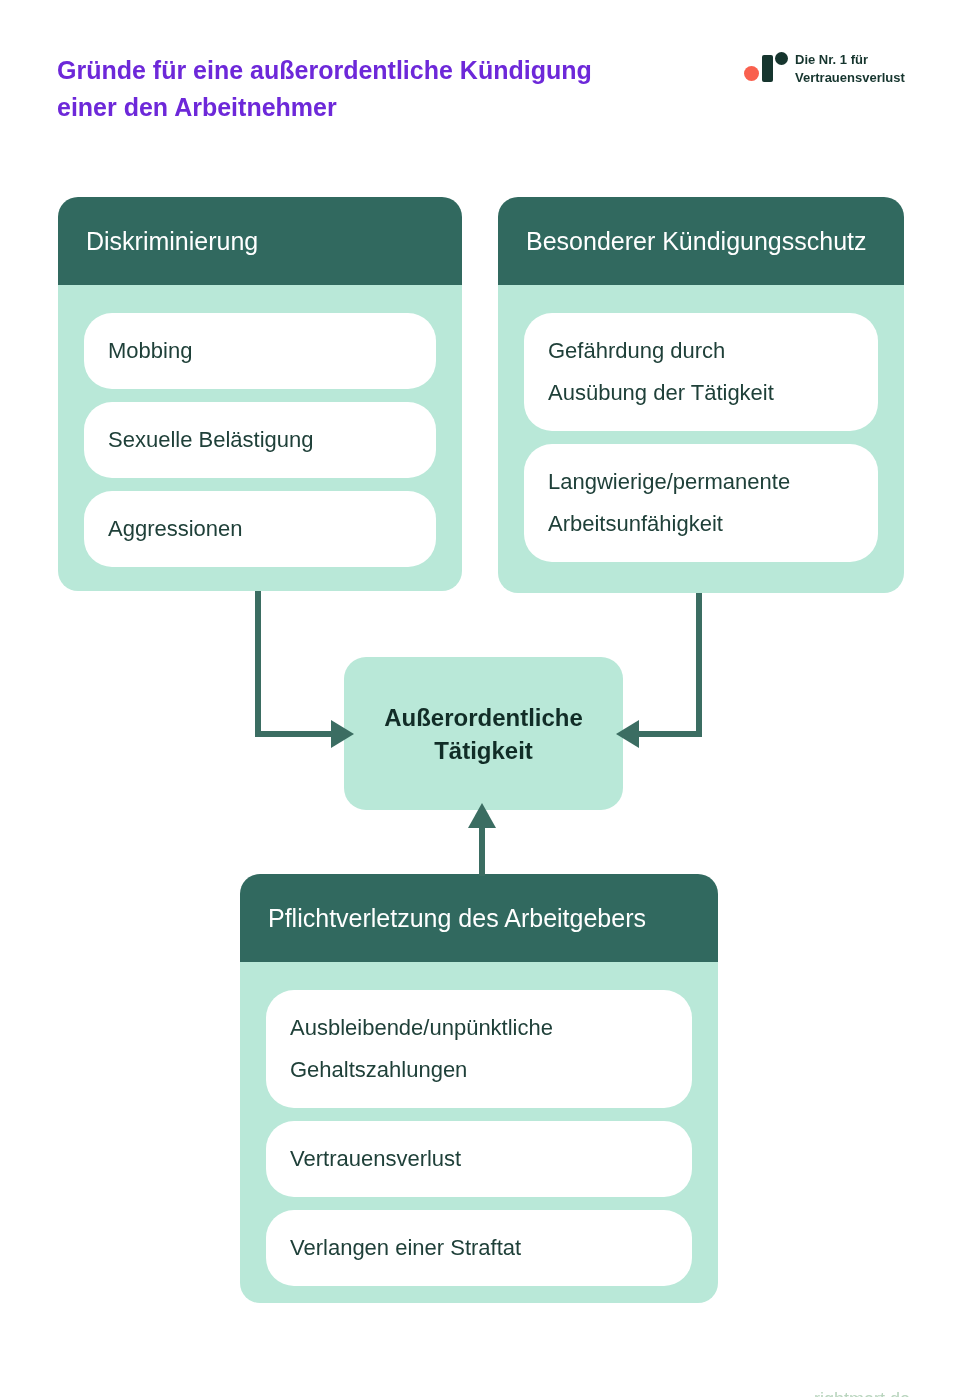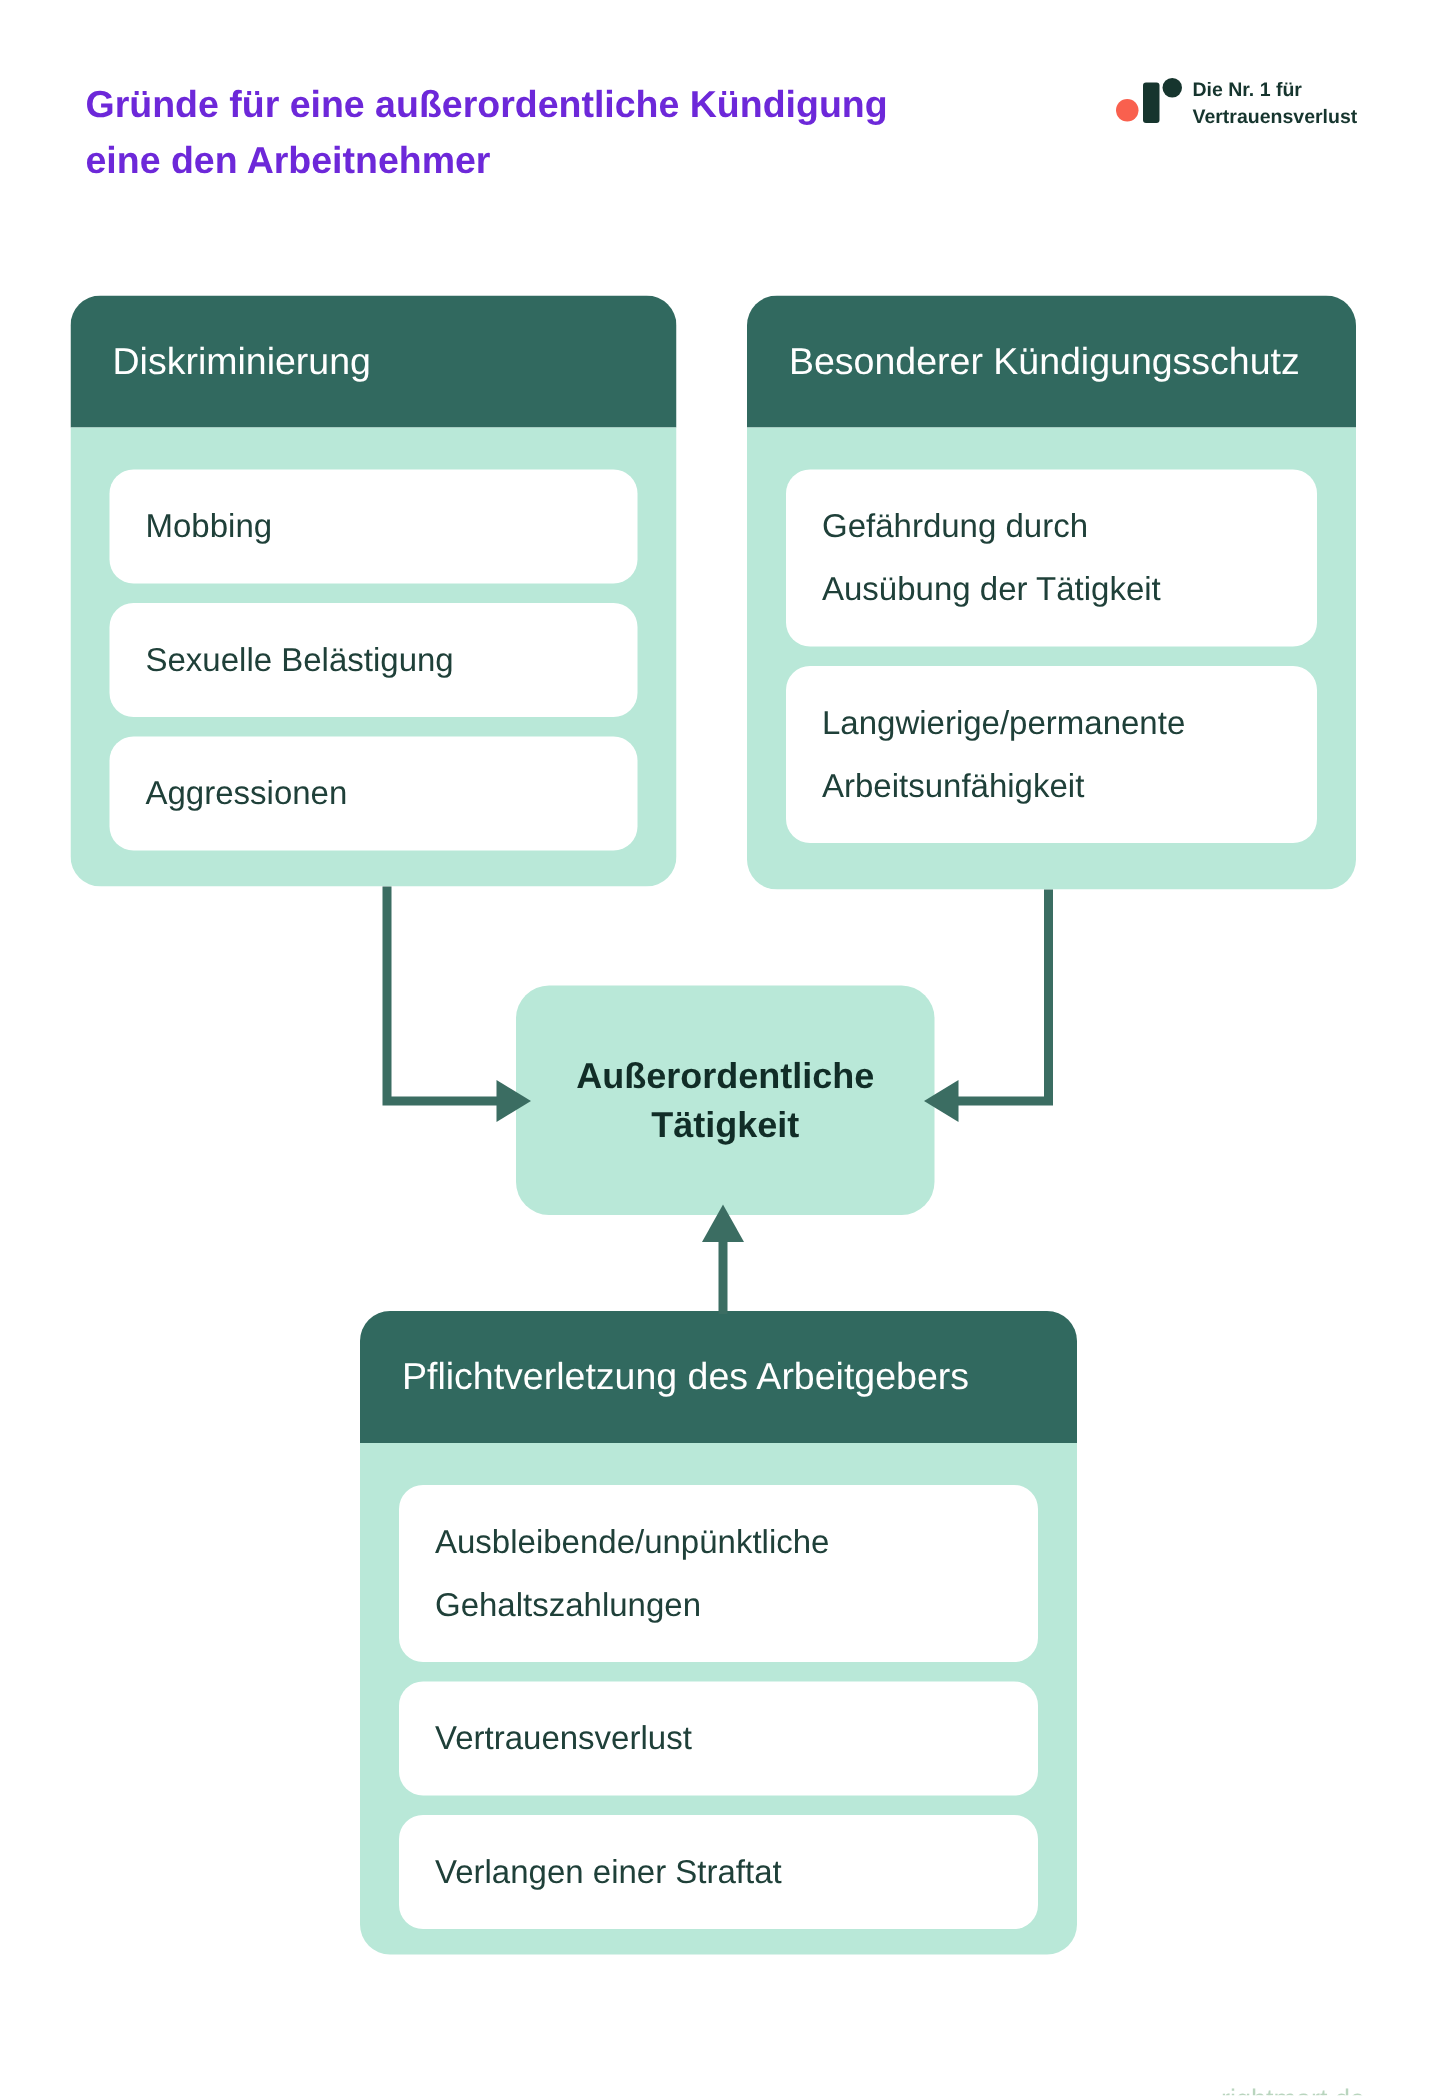--- a/index.html
+++ b/index.html
@@ -19,45 +19,45 @@
   .logo-dot-dark{position:absolute;left:31px;top:0;width:13px;height:13px;border-radius:50%;background:#16352e;}
   .logo-text{position:absolute;left:51px;top:1px;font-size:13px;font-weight:bold;line-height:18px;color:#16352e;white-space:nowrap;}
   
   .group{position:absolute;border-radius:20px;overflow:hidden;display:flex;flex-direction:column;}
   .group-header{
     flex:0 0 88px;height:88px;background:#31695f;color:#ffffff;
     display:flex;align-items:center;padding:0 28px;font-size:25px;
   }
   .group-body{flex:1;background:#b9e8d8;padding:28px 26px 20px 26px;}
   .item{
-    background:#ffffff;border-radius:16px;padding:17px 20px 17px 24px;
+    background:#ffffff;border-radius:28px;padding:17px 20px 17px 24px;
     font-size:22px;line-height:42px;color:#1f4039;margin-bottom:13px;
   }
   .item:last-child{margin-bottom:0;}
-  #group-diskriminierung{left:47px;top:197px;width:404px;height:394px;}
+  #group-diskriminierung{left:58px;top:197px;width:404px;height:394px;}
   #group-kuendigungsschutz{left:498px;top:197px;width:406px;height:396px;}
   #group-pflichtverletzung{left:240px;top:874px;width:478px;height:429px;}
   
   .center-box{
     position:absolute;left:344px;top:657px;width:279px;height:153px;
     background:#b9e8d8;border-radius:22px;
     display:flex;flex-direction:column;align-items:center;justify-content:center;
     font-size:24px;font-weight:bold;line-height:33px;color:#112d27;text-align:right;
   }
   
   .connectors{position:absolute;left:0;top:0;width:965px;height:1397px;pointer-events:none;}
   
   .site-footer{position:absolute;right:55px;top:1341px;font-size:18px;color:#b9d5be;margin-top:48px;}
 </style>
 </head>
 <body>
 
 <div class="canvas">
 
-  <h1 class="page-title"><span>Gründe für eine außerordentliche Kündigung</span><br><span>eine den Arbeitnehmer</span></h1>
+  <h1 class="page-title"><span>Gründe für eine außerordentliche Kündigung</span><br><span>einer den Arbeitnehmer</span></h1>
 
   <div class="brand-logo">
     <div class="logo-mark">
       <span class="logo-dot-red"></span>
       <span class="logo-bar"></span>
       <span class="logo-dot-dark"></span>
     </div>
     <div class="logo-text"><span>Die Nr. 1 für</span><br><span>Vertrauensverlust</span></div>
   </div>
 

